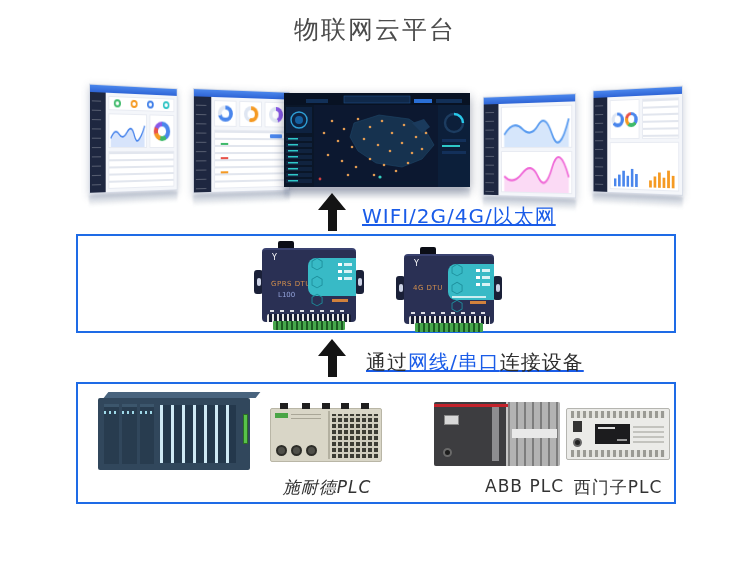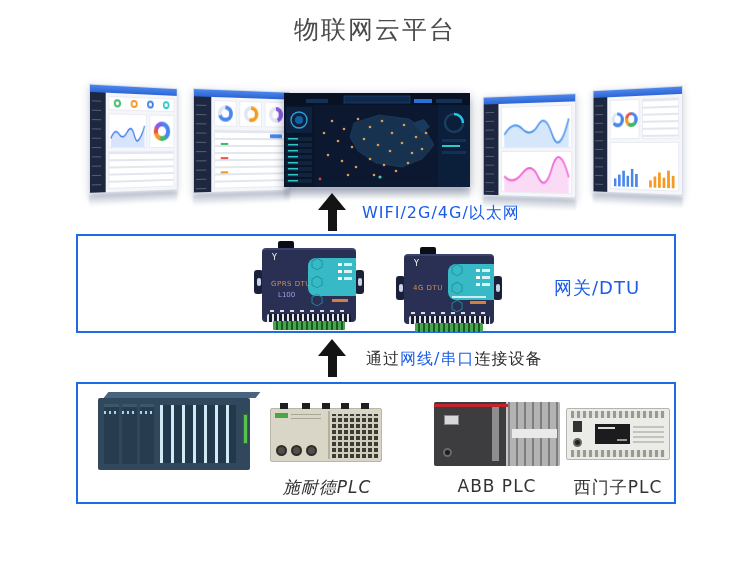--- a/index.html
+++ b/index.html
@@ -32,21 +32,21 @@
   .bars { display:flex; align-items:flex-end; gap:2px; }
   .bars span { width:3px; display:block; }
 
   
   .center-screen { position:absolute; box-shadow:0 4px 10px rgba(20,30,60,.4); }
 
   
   .arrow-up { position:absolute; width:28px; }
   .arrow-up .head { width:0; height:0; border-left:14px solid transparent; border-right:14px solid transparent; border-bottom:17px solid #141414; }
   .arrow-up .shaft { width:9px; height:21px; background:#141414; margin:0 auto; }
-  .conn-label { position:absolute; font-size:16px; color:#1a5ce8; letter-spacing:1px; }
+  .conn-label { position:absolute; font-size:20px; color:#1a5ce8; letter-spacing:1px;text-decoration:underline; }
   .conn-label .dark { color:#2e2e2e; }
 
   
   .blue-box { position:absolute; border:2px solid #1e6be6; background:#fff; }
   .gw-label { position:absolute; font-size:18px; color:#1a5ce8; letter-spacing:1px; }
 
   
   .dtu { position:absolute; }
   .dtu .ant { position:absolute; top:-7px; left:16px; width:16px; height:8px; background:#0b0d16; border-radius:2px 2px 0 0; }
   .dtu .ear { position:absolute; width:9px; height:24px; background:#1a2038; border-radius:3px; top:22px; display:flex; }
@@ -369,21 +369,20 @@
             </div>
         </div>
         <span class="spec"></span>
         <span class="tag"></span>
         <div class="portlbl"></div>
         <div class="screws"></div>
       </div>
       <div class="terminal"></div>
     </div>
 
-    <div class="gw-label" style="left:476px; top:40px;">网关/DTU</div>
   </div>
 
   <div class="arrow-up" style="left:318px; top:339px;">
     <div class="head"></div>
       <div class="shaft"></div>
   </div>
   <div class="conn-label" style="left:366px; top:349px;">
     <span class="dark">通过</span><span>网线/串口</span><span class="dark">连接设备</span>
   </div>
 
@@ -419,21 +418,21 @@
 
     <div class="plc abb-plc" style="left:356px; top:18px; width:126px; height:64px;">
       <div class="abb-left"></div>
       <div class="abb-red"></div>
       <div class="abb-scr"></div>
       <div class="abb-port"></div>
       <div class="abb-strip"></div>
       <div class="abb-right"></div>
       <div class="abb-white"></div>
     </div>
-    <div class="plc-label" style="left:352px; top:92px; width:134px;">ABB PLC</div>
+    <div class="plc-label" style="left:352px; top:92px; width:134px;text-align:right;">ABB PLC</div>
 
     <div class="plc mit-plc" style="left:488px; top:24px; width:104px; height:52px;">
       <div class="mit-top"></div>
       <div class="mit-bot"></div>
       <div class="mit-conn"></div>
       <div class="mit-port"></div>
       <div class="mit-face">
           <i></i>
           <b></b>
         </div>

